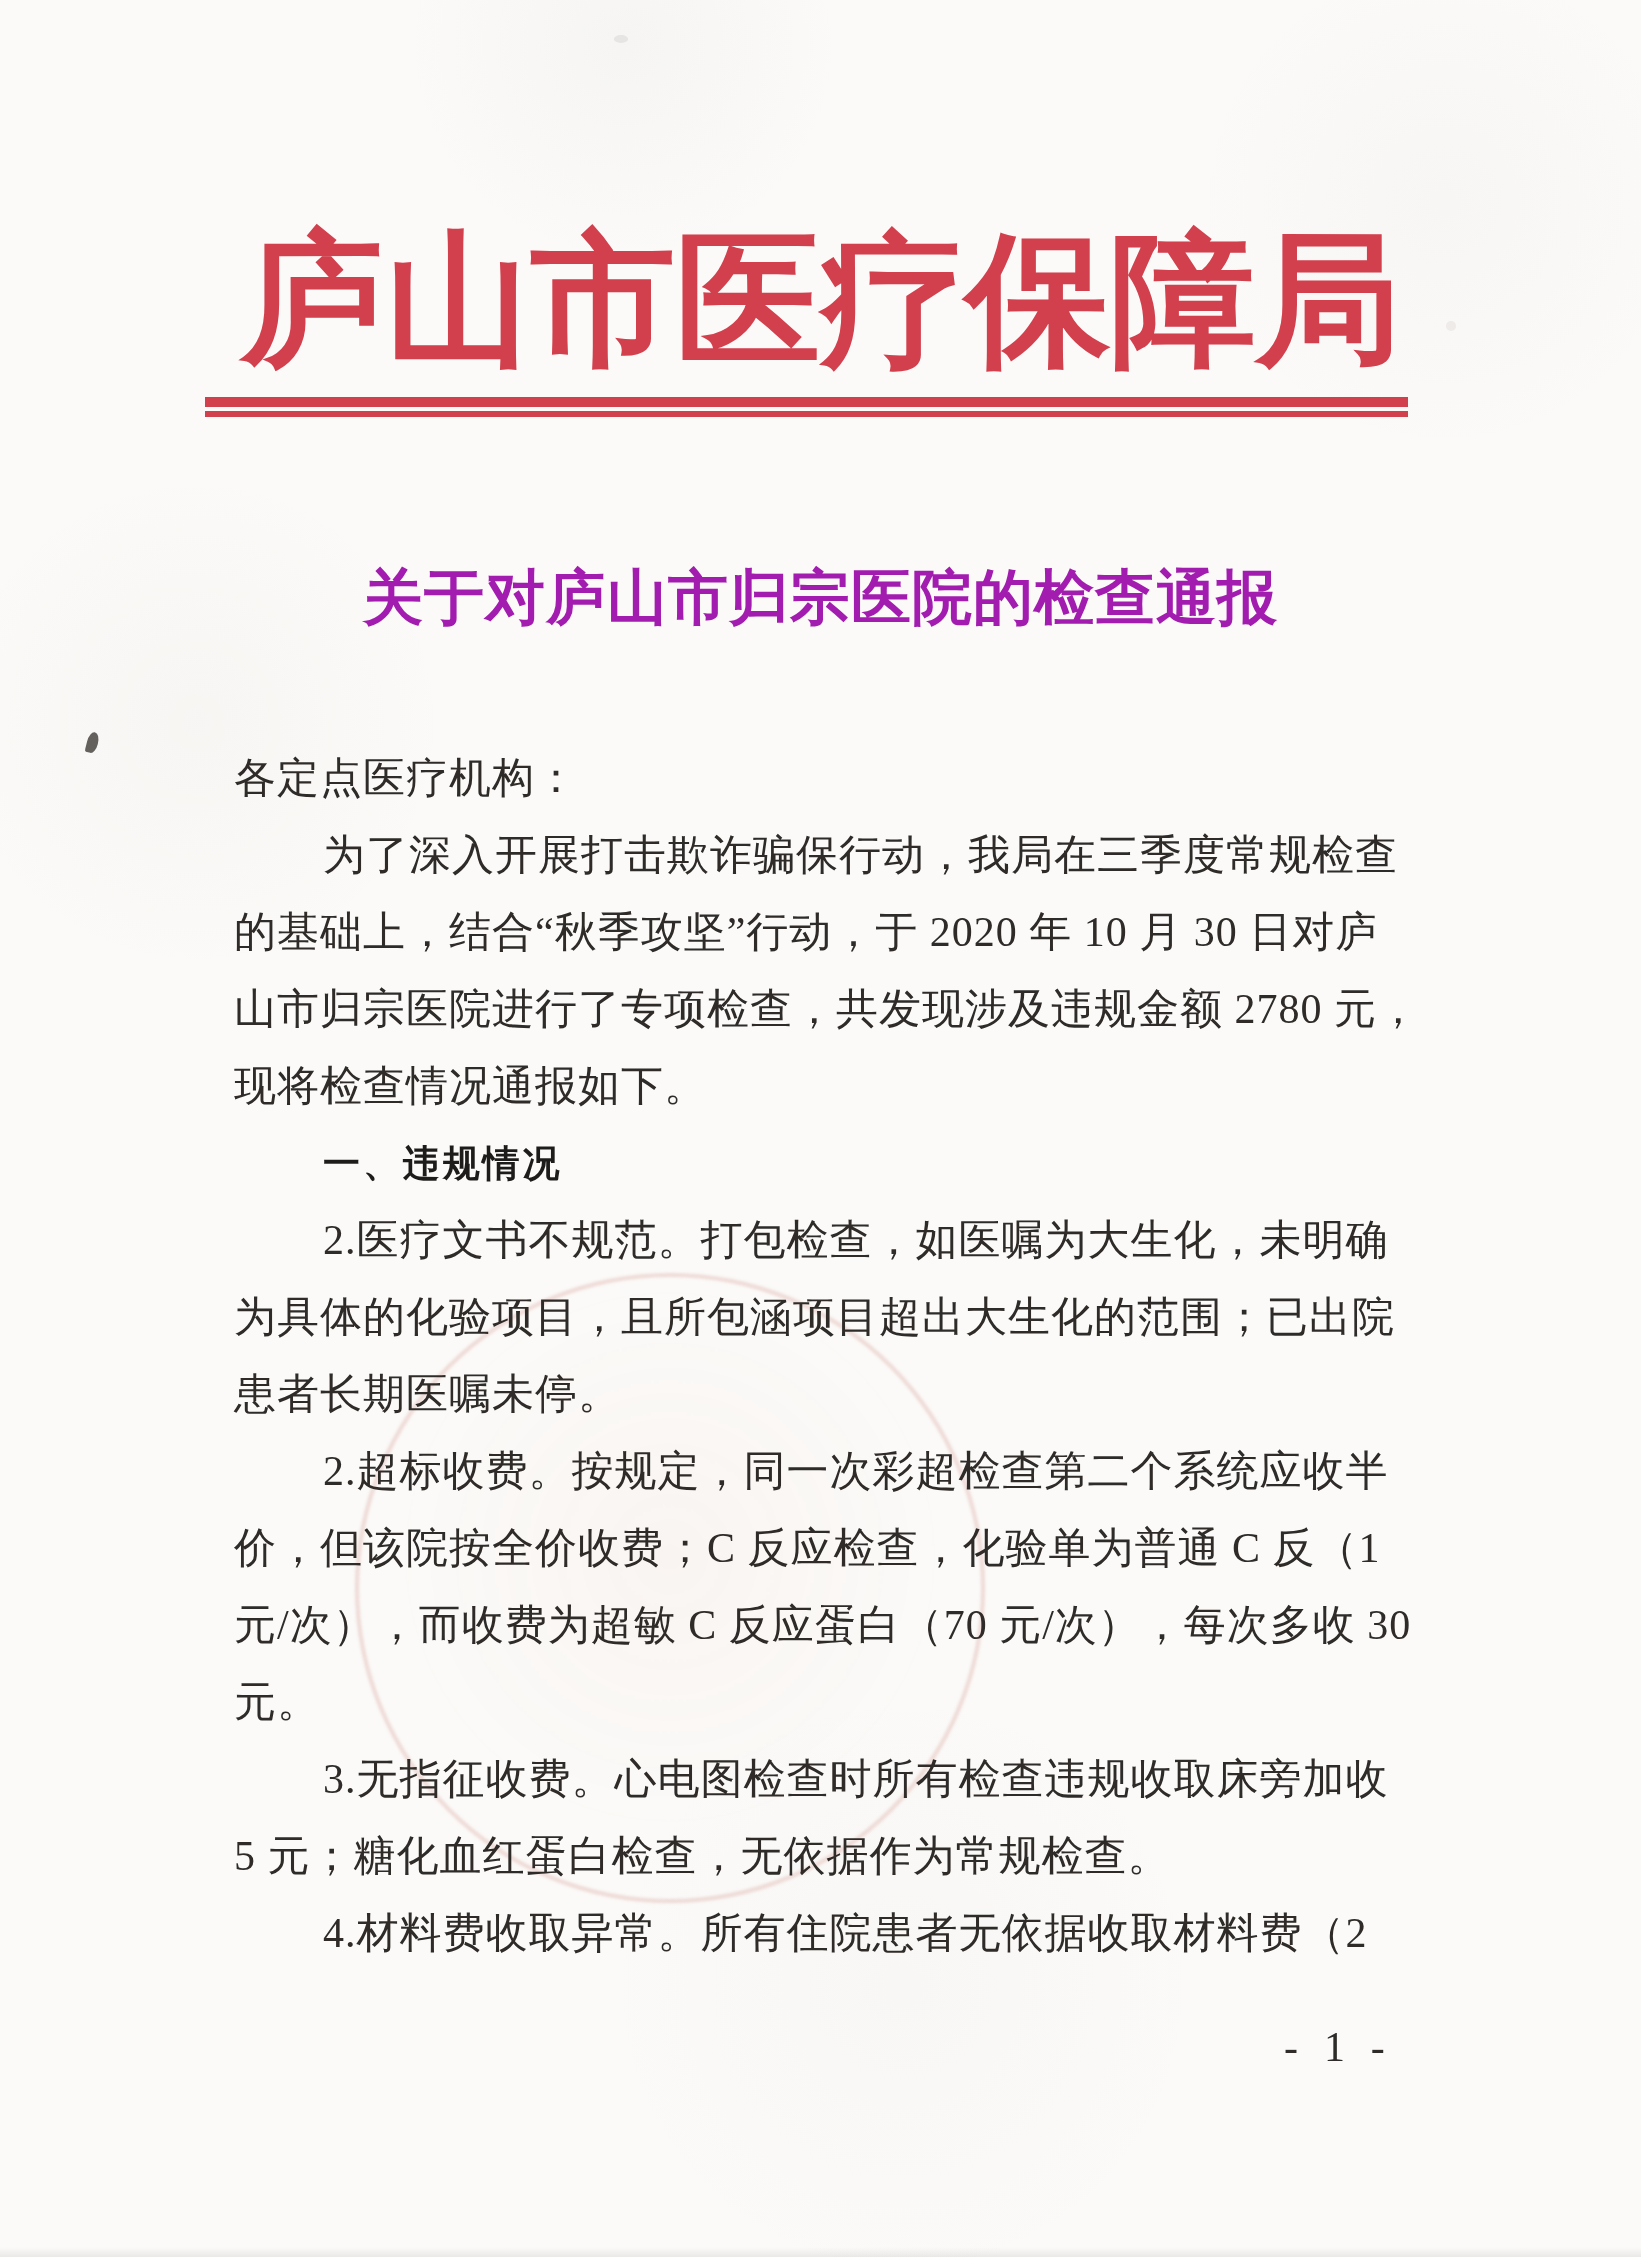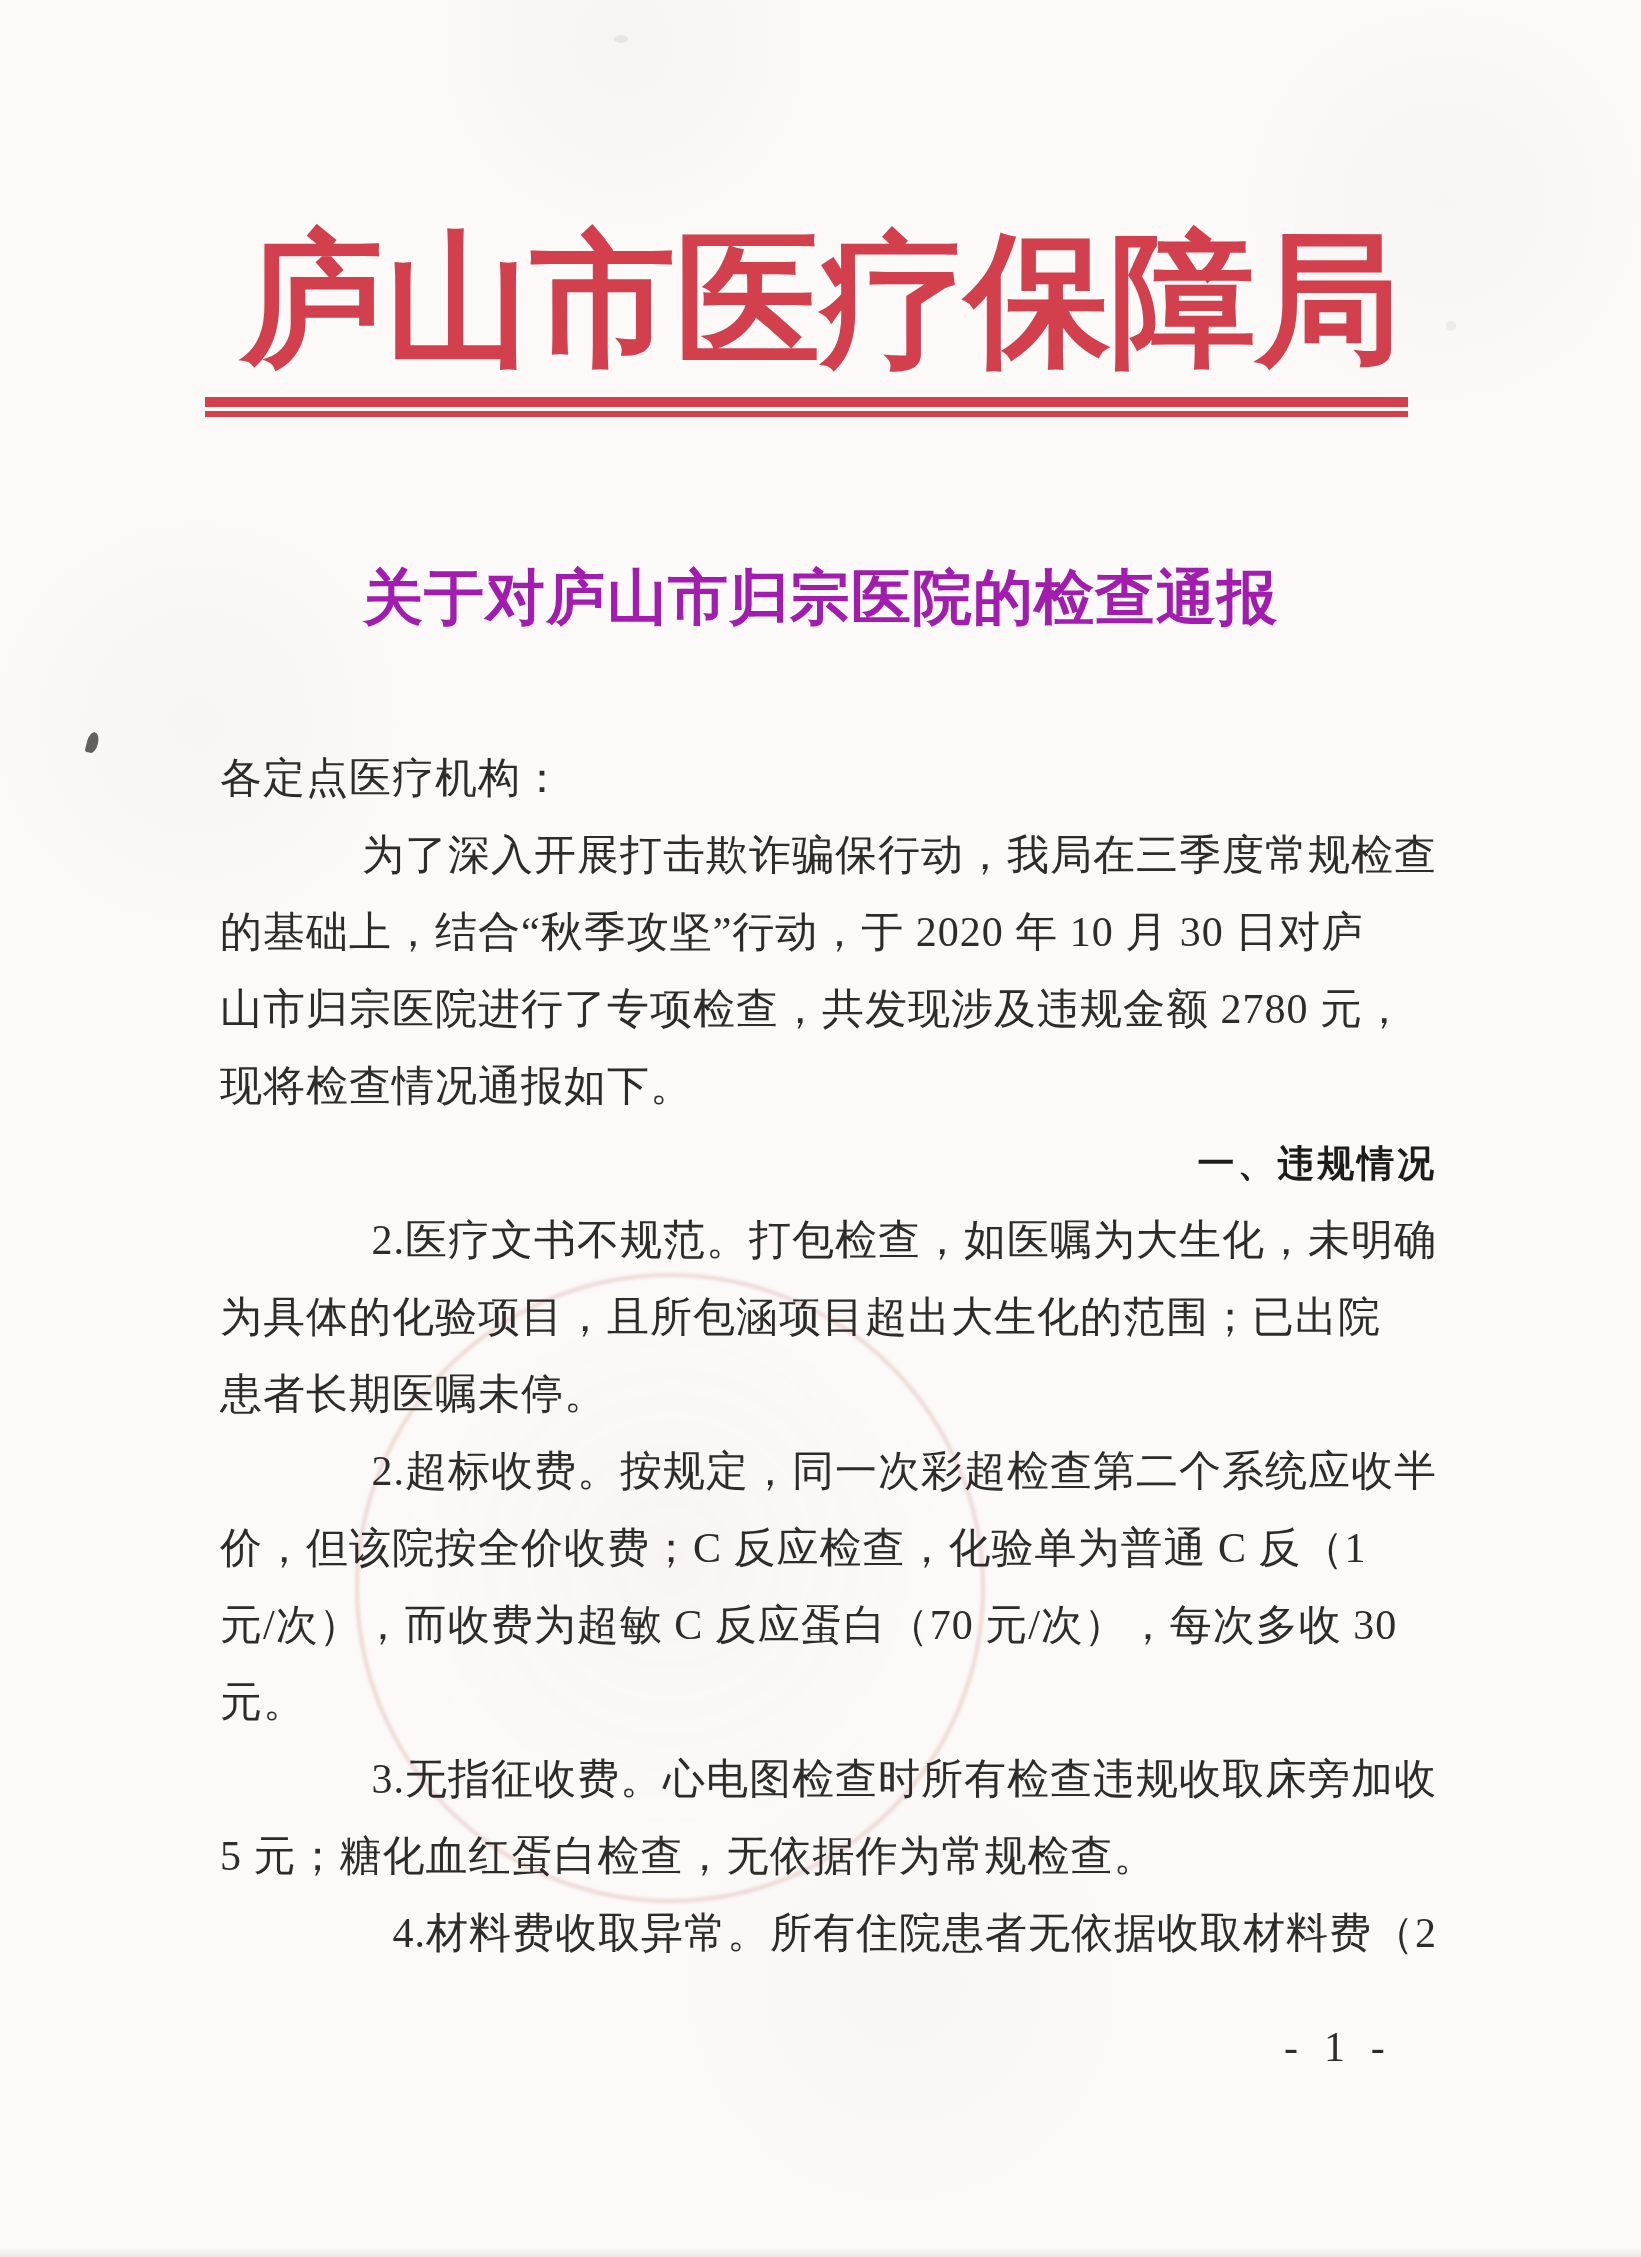--- a/index.html
+++ b/index.html
@@ -34,22 +34,22 @@
   .doc-title{
     position:absolute;top:563px;left:0;width:1641px;height:70px;
     text-align:center;font-size:60px;line-height:70px;font-weight:700;
     color:#a21caf;letter-spacing:1px;white-space:nowrap;
   }
   
   .body-block{
     position:absolute;top:740px;left:220px;width:1217px;
     color:#2e2b29;font-size:42px;letter-spacing:1px;
   }
-  .line{height:77px;line-height:77px;white-space:nowrap;}
-  .line.indent{padding-left:89px;text-align:right;}
+  .line{height:77px;line-height:77px;white-space:nowrap;margin-left:14px;}
+  .line.indent{padding-left:89px;}
   .line.heading{
     font-family:"Liberation Sans","DejaVu Sans",sans-serif;
     font-weight:700;color:#1e1c1b;font-size:37px;letter-spacing:2.9px;
   }
   
   .stamp{
     position:absolute;left:355px;top:1273px;width:622px;height:622px;
     border:4.8px solid rgba(192,88,76,0.20);border-radius:50%;
     filter:blur(1.4px);
     background:radial-gradient(circle at 50% 45%, rgba(205,120,100,0.045), transparent 60%);

